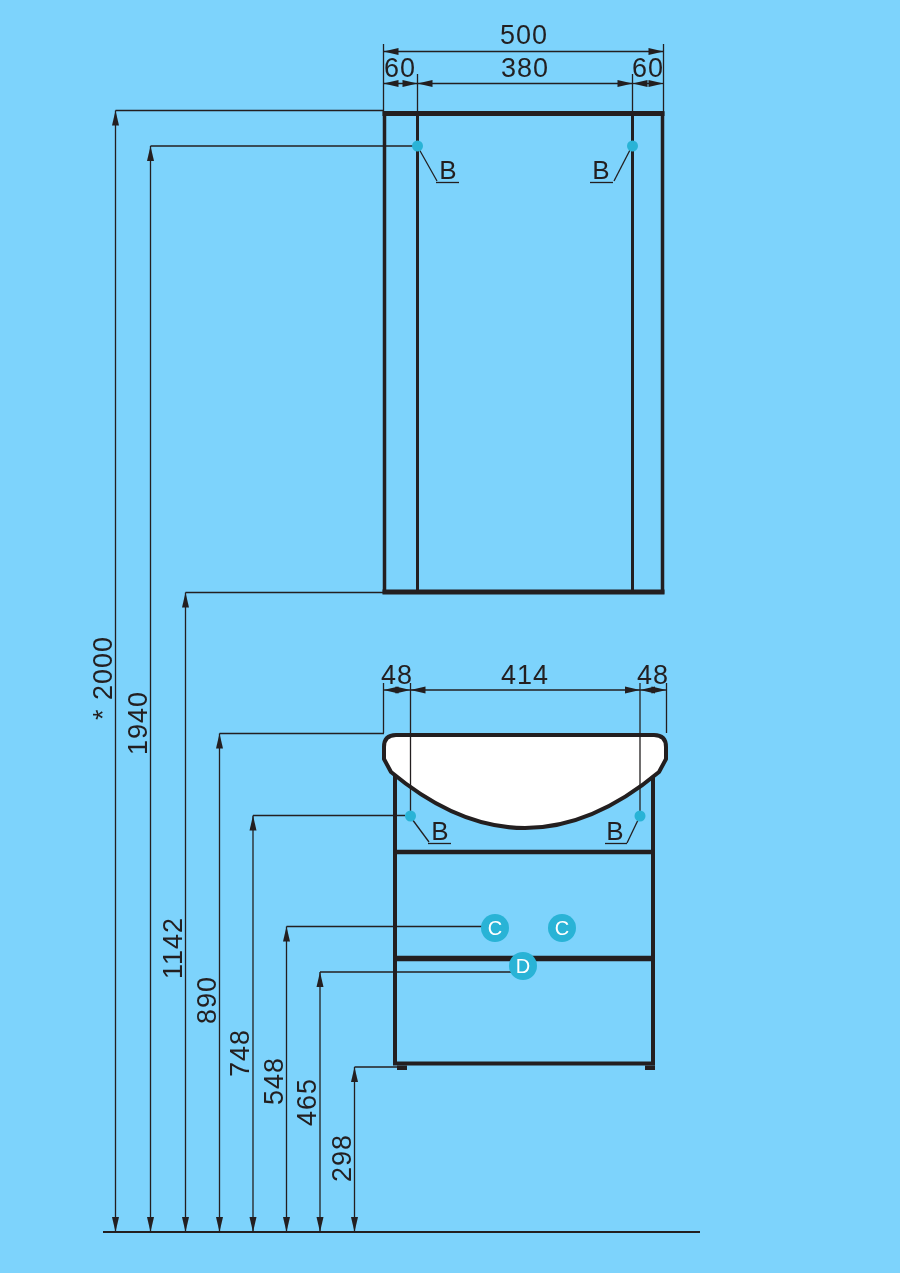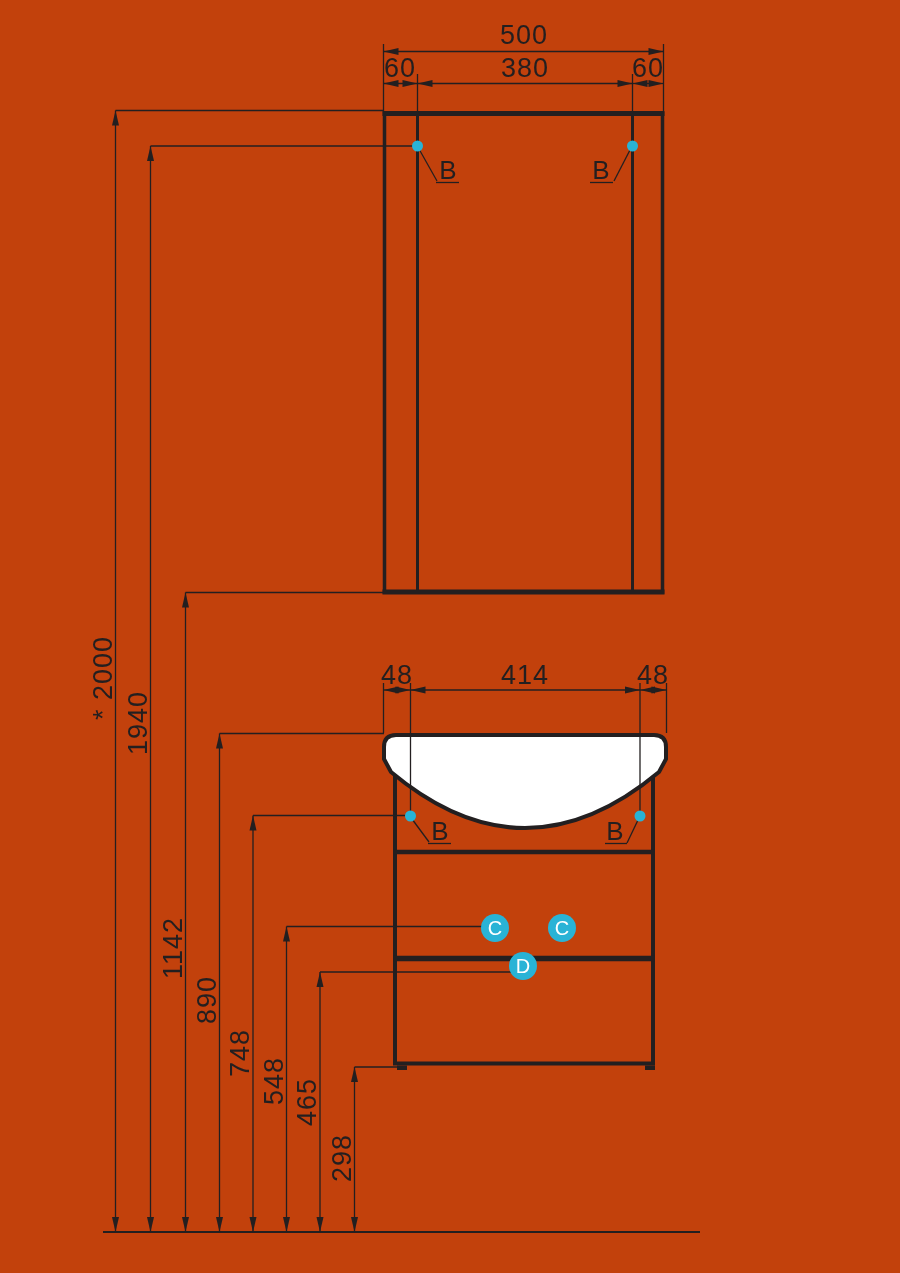--- a/index.html
+++ b/index.html
@@ -1,16 +1,16 @@
 <!DOCTYPE html>
 <html><head>
 <meta charset="utf-8">
 <style>
   html,body{margin:0;padding:0;background:#ffffff;}
-  .page{position:relative;width:900px;height:1273px;background:#c2410c;overflow:hidden;
+  .page{position:relative;width:900px;height:1273px;background:#7dd3fc;overflow:hidden;
         font-family:"Liberation Sans", sans-serif;}
   svg{position:absolute;left:0;top:0;}
   
   .ln      {stroke:#231f20;fill:none;}
   .dim     {stroke-width:1.3;}
   .thin    {stroke-width:1.3;}
   .floor   {stroke-width:2;}
   .out3    {stroke-width:3;}
   .out35   {stroke-width:3.5;}
   .out4    {stroke-width:4;}

